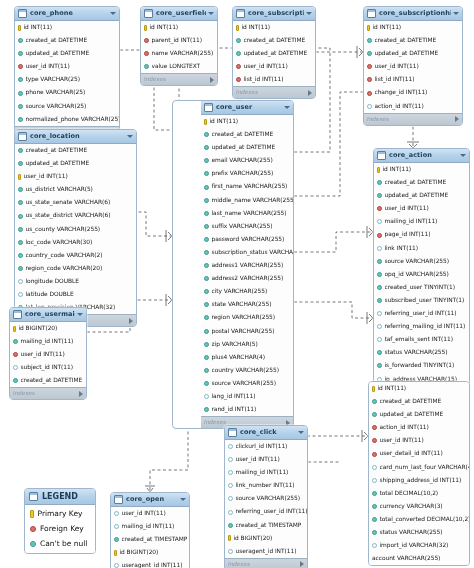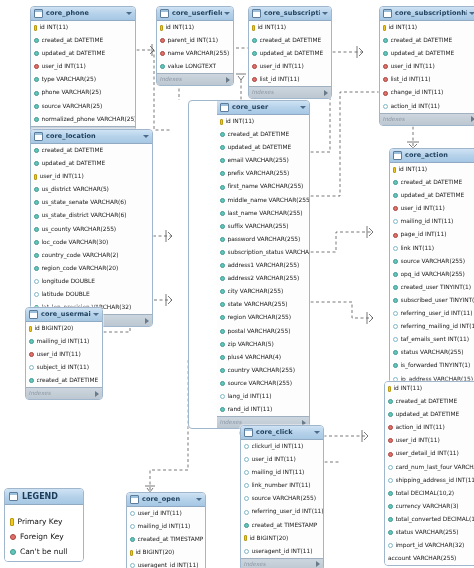--- a/index.html
+++ b/index.html
@@ -16,21 +16,20 @@
 
   
   .tbl{
     position:absolute;
     background:#ffffff;
     border:1px solid #9fb6cd;
     border-radius:4px;
     box-sizing:border-box;
     box-shadow:0 0 0 1px rgba(255,255,255,0.4);
     overflow:hidden;
-    margin-left:16px;
   }
   .tbl-head{
     height:13px;
     line-height:13px;
     background:linear-gradient(to bottom,#cfe3f4 0%,#b6d2ea 50%,#a6c7e3 100%);
     border-bottom:1px solid #90aac4;
     display:flex;
     align-items:center;
     padding:0 3px;
     font-size:6.5px;
@@ -113,21 +112,21 @@
     overflow:hidden;
   }
   .legend-head{
     height:15px;line-height:15px;
     background:linear-gradient(to bottom,#cfe3f4 0%,#b6d2ea 50%,#a6c7e3 100%);
     border-bottom:1px solid #90aac4;
     display:flex;align-items:center;padding:0 4px;
     font-size:8px;font-weight:bold;color:#1c3d5a;
   }
   .legend-head .tname{margin-left:4px;}
-  .legend-body{padding:9px 0 2px 0;background:#fff;}
+  .legend-body{padding:1px 0 2px 0;background:#fff;}
   .lrow{
     height:15px;line-height:15px;
     display:flex;align-items:center;
     font-size:7.5px;color:#111;
     padding-left:5px;
   }
   .lrow .key{width:6px;height:6px;margin-right:4px;}
   .lrow .key.pk{width:3.5px;height:8px;}
 </style>
 </head>
@@ -754,21 +753,21 @@
             <span class="fname">id BIGINT(20)</span>
           </div>
           <div class="fld">
             <span class="key nul"></span>
             <span class="fname">useragent_id INT(11)</span>
           </div>
         </div>
       </div>
     </div>
 
-  <div class="legend" style="left:4px;top:488px;width:80px;">
+  <div class="legend" style="left:24px;top:488px;width:72px;">
     <div class="legend-head">
       <span class="headicon"></span>
       <span class="tname">LEGEND</span>
     </div>
     <div class="legend-body" id="legend-rows">
         <div class="lrow">
           <span class="key pk"></span>
           <span>Primary Key</span>
         </div>
         <div class="lrow">

